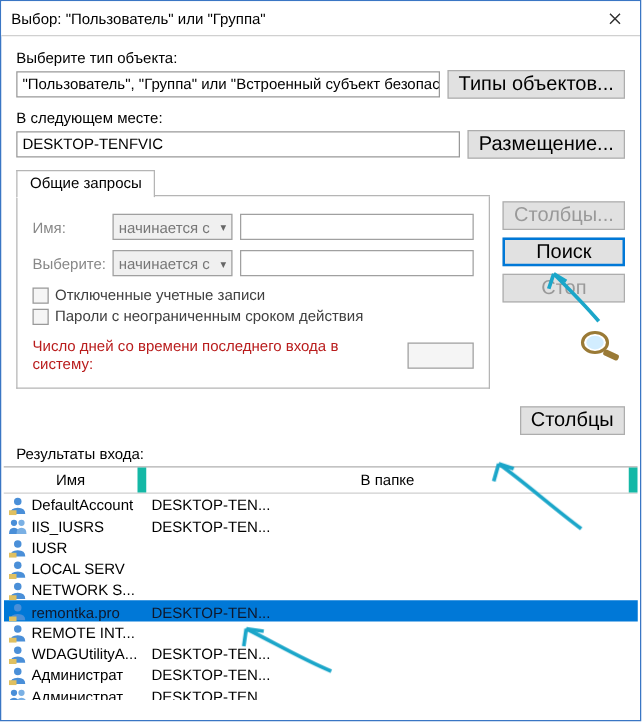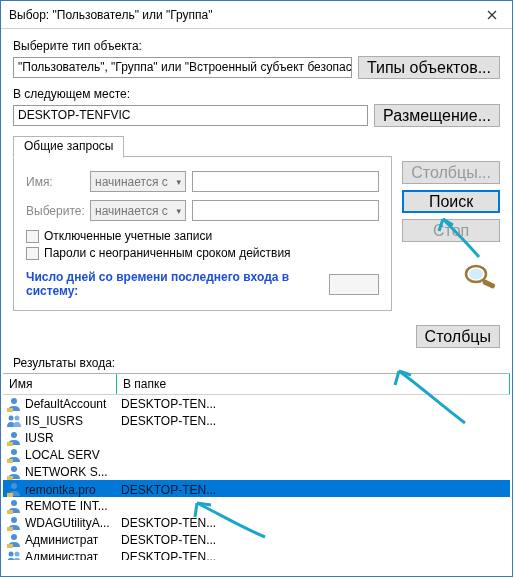--- a/index.html
+++ b/index.html
@@ -86,42 +86,42 @@
     width: 96px;
     padding: 2px 4px;
     color: #777;
     font-size: 12px;
     display: flex;
     align-items: center;
     justify-content: space-between;
   }
   .combo .caret { margin-left: 3px; color: #666; font-size: 9px; }
   .tp-input { flex: 1; border: 1px solid #a0a0a0; background: #fff; height: 21px; }
-  .checkrow { display: flex; align-items: center; gap: 5px; margin: 3px 0; color: #000000; }
+  .checkrow { display: flex; align-items: center; gap: 5px; margin: 3px 0; color: #404040; }
   .chk {
     width: 13px; height: 13px; border: 1px solid #999; background: #f5f5f5;
   }
-  .days-row { display:flex; align-items:center; gap:8px; margin-top:10px; color:#1d4ed8;font-weight:bold; }
+  .days-row { display:flex; align-items:center; gap:8px; margin-top:10px; color:#b91c1c; }
   .days-spin { width:54px; height:21px; border:1px solid #a0a0a0; background:#f5f5f5; }
   .right-col-btn {
     min-width: 70px;
   }
   .mid { display:flex; gap:10px; }
   .mid-left { flex:1; }
   .mid-right { display:flex; flex-direction:column; gap:6px; padding-top:26px; }
   .magnifier { text-align:right; padding-top:14px; }
   .okrow { display:flex; justify-content:flex-end; gap:8px; padding: 10px 12px 4px 12px; }
   .results-label { padding: 4px 12px 3px 12px; }
   .grid-header {
     display:flex; border-top:1px solid #b0b0b0; border-bottom:1px solid #d0d0d0;
     background:#fff;
     margin: 0 2px;
   }
   .grid-header .col {
-    padding:3px 6px; border-right:1px solid #14b8a6;
+    padding:3px 6px; border-right:7px solid #14b8a6;text-align:center;
   }
   .col-name { width: 114px; }
   .col-folder { flex:1; }
   .grid-body {
     height: 165px;
     overflow-y: scroll;
     margin: 0 2px;
     border-right: none;
     position: relative;
   }

